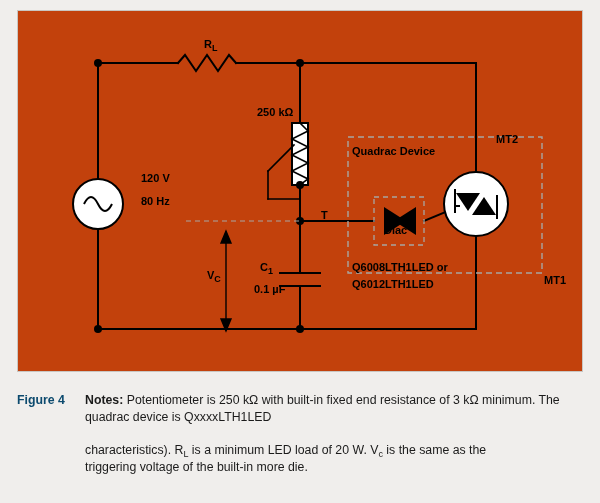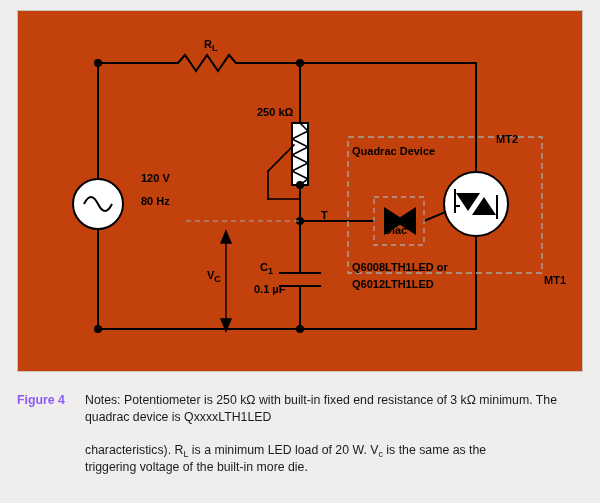--- a/index.html
+++ b/index.html
@@ -24,31 +24,31 @@
   }
   .caption{
     position:absolute;
     left:17px;top:392px;
     width:566px;
     font-size:12.3px;
     line-height:16.5px;
     color:#1b1b1b;
   }
   .caption .figlabel{
-    color:#8b5cf6;
+    color:#0c4a6e;
     font-weight:bold;
     position:absolute;
     left:0;top:0;
     width:62px;
   }
   .caption .capbody{
     margin-left:68px;
     display:block;
   }
-  .caption b{font-weight:normal;}
+  .caption b{font-weight:bold;}
   sub{font-size:9px;vertical-align:baseline;position:relative;top:3px;}
 
   svg.circuit{position:absolute;left:0;top:0;}
   .lbl{
     position:absolute;
     font-size:11px;
     color:#000;
     white-space:nowrap;
   }
   .lbl.bold{font-weight:bold;}

